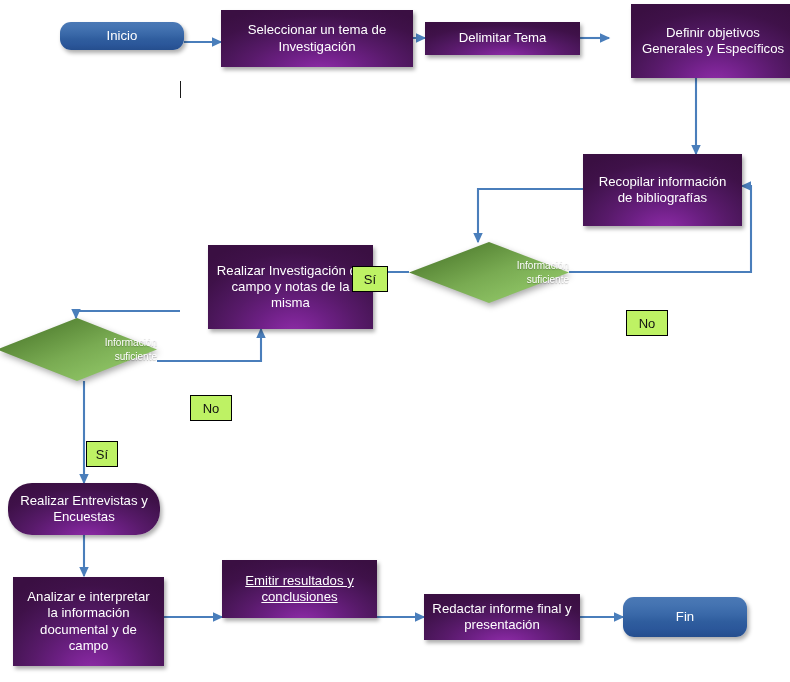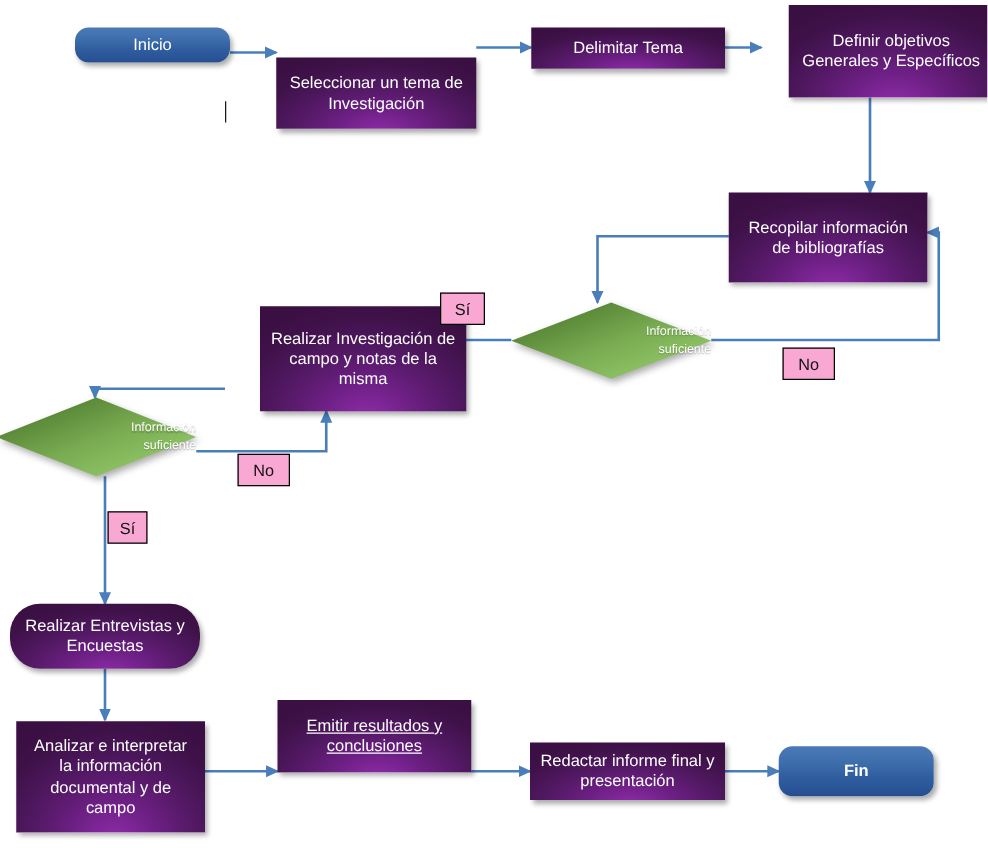--- a/index.html
+++ b/index.html
@@ -80,28 +80,29 @@
     color: #ffffff;
     font-size: 10px;
     line-height: 1.35;
     text-align: center;
     text-shadow: 0 1px 1px rgba(0,0,0,0.25);
   }
 
   .edge-label {
     position: absolute;
     box-sizing: border-box;
-    background: #f9a8d4;
+    background: #bef264;
     border: 1.5px solid #000000;
     color: #111111;
     font-size: 13px;
     display: flex;
     align-items: center;
     justify-content: center;
     z-index: 4;
+    margin-top: 32px;
   }
 
   .caret {
     position: absolute;
     width: 0;
     border-left: 1.6px solid #1a1a1a;
     z-index: 5;
   }
 </style>
 </head>
@@ -146,21 +147,21 @@
       <path d="M 580 617 L 623 617"></path>
     </g>
   </svg>
 
   <div class="caret" style="left:180px; top:81px; height:17px;"></div>
 
   <div class="node terminal" style="left:60px; top:22px; width:124px; height:28px;">
     <span>Inicio</span>
   </div>
 
-  <div class="node proc" style="left:221px; top:10px; width:160px; height:57px;margin-top:36px;">
+  <div class="node proc" style="left:221px; top:10px; width:192px; height:57px;">
     <span>Seleccionar un tema de Investigación</span>
   </div>
 
   <div class="node proc" style="left:425px; top:22px; width:155px; height:33px;">
     <span>Delimitar Tema</span>
   </div>
 
   <div class="node proc" style="left:631px; top:4px; width:164px; height:74px;">
     <span>Definir objetivos Generales y Específicos</span>
   </div>
@@ -220,21 +221,21 @@
   </div>
 
   <div class="node proc" style="left:222px; top:560px; width:155px; height:58px;text-decoration:underline;">
     <span>Emitir resultados y conclusiones</span>
   </div>
 
   <div class="node proc" style="left:424px; top:594px; width:156px; height:46px;">
     <span>Redactar informe final y presentación</span>
   </div>
 
-  <div class="node terminal" style="left:623px; top:597px; width:124px; height:40px;font-weight:bold;">
+  <div class="node terminal" style="left:623px; top:597px; width:124px; height:40px;">
     <span>Fin</span>
   </div>
 
   <div class="edge-label" style="left:352px; top:234px; width:36px; height:26px;">
     <span>Sí</span>
   </div>
 
   <div class="edge-label" style="left:626px; top:278px; width:42px; height:26px;">
     <span>No</span>
   </div>

